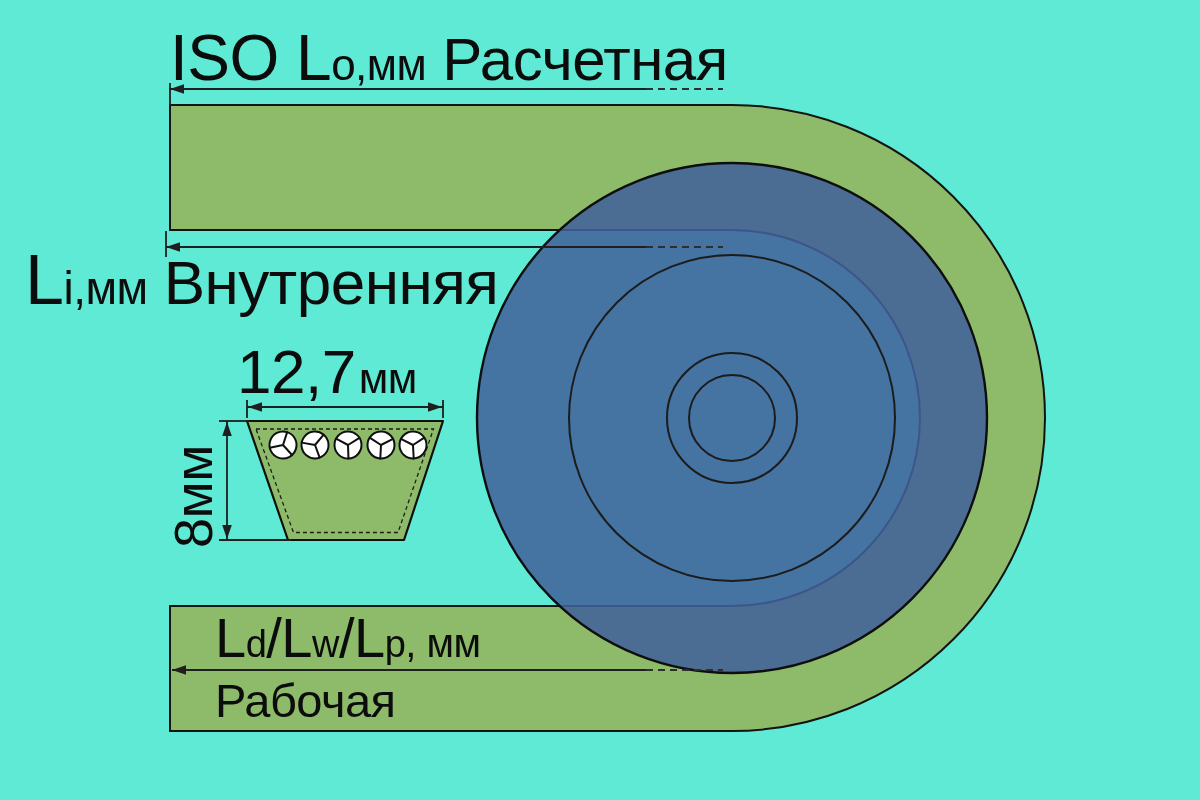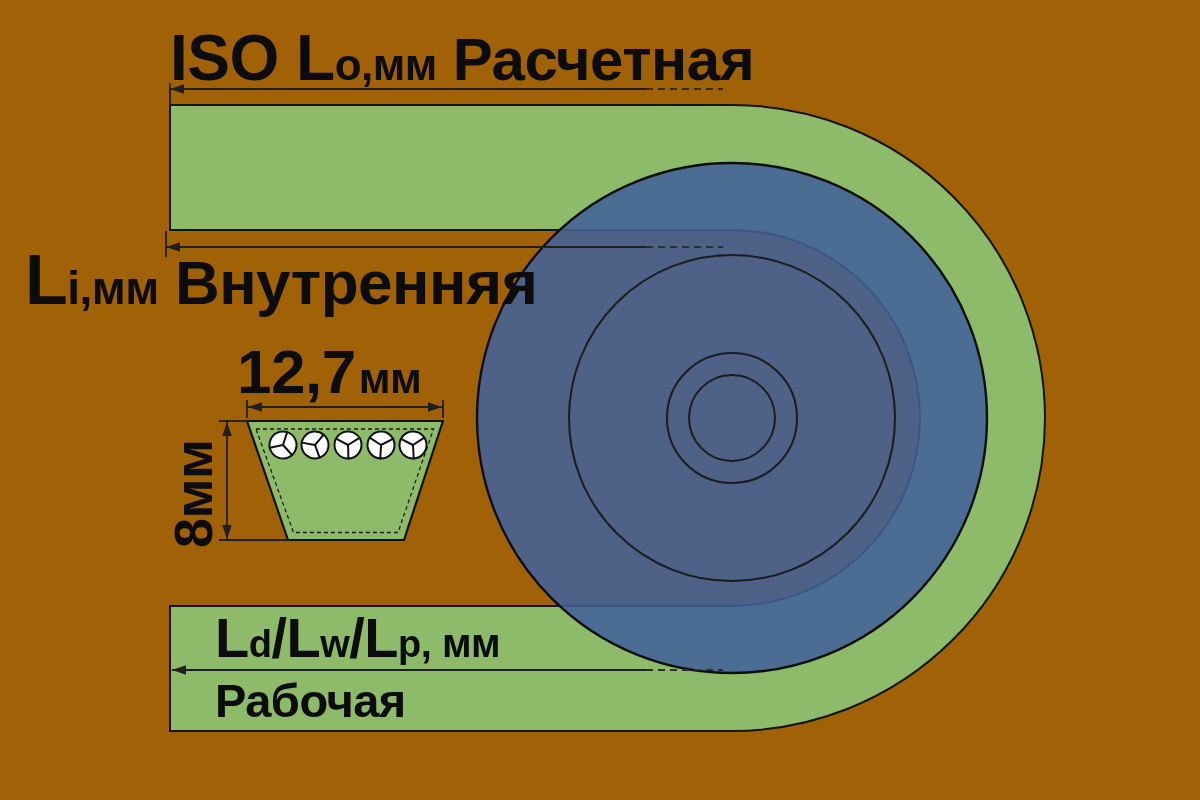--- a/index.html
+++ b/index.html
@@ -4,23 +4,22 @@
 <style>
   html, body {
     margin: 0;
     padding: 0;
     background: #ffffff;
   }
   .stage {
     position: relative;
     width: 1200px;
     height: 800px;
-    background: #a16207;
+    background: #5eead4;
     overflow: hidden;
-    font-weight: bold;
   }
   svg text {
     font-family: "Liberation Sans", "DejaVu Sans", sans-serif;
     fill: #0c0c0c;
     letter-spacing: -0.5px;
   }
   .dimline {
     stroke: #1f1f1f;
     stroke-width: 1.8;
     fill: none;

